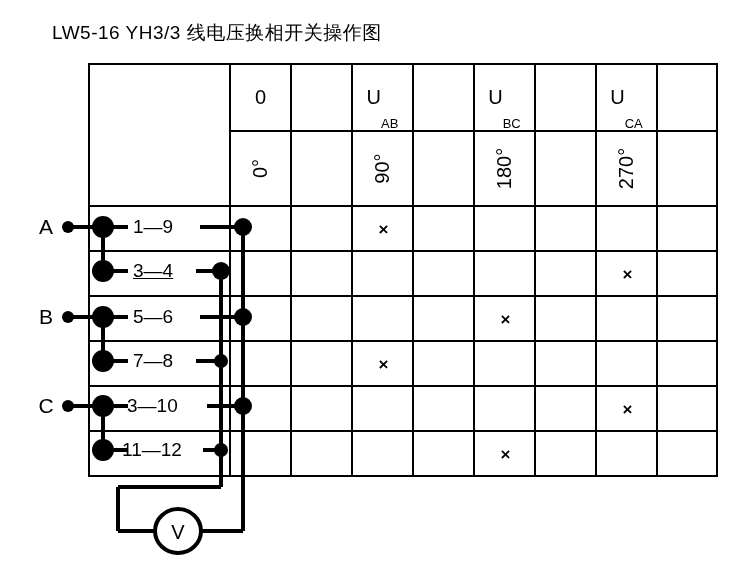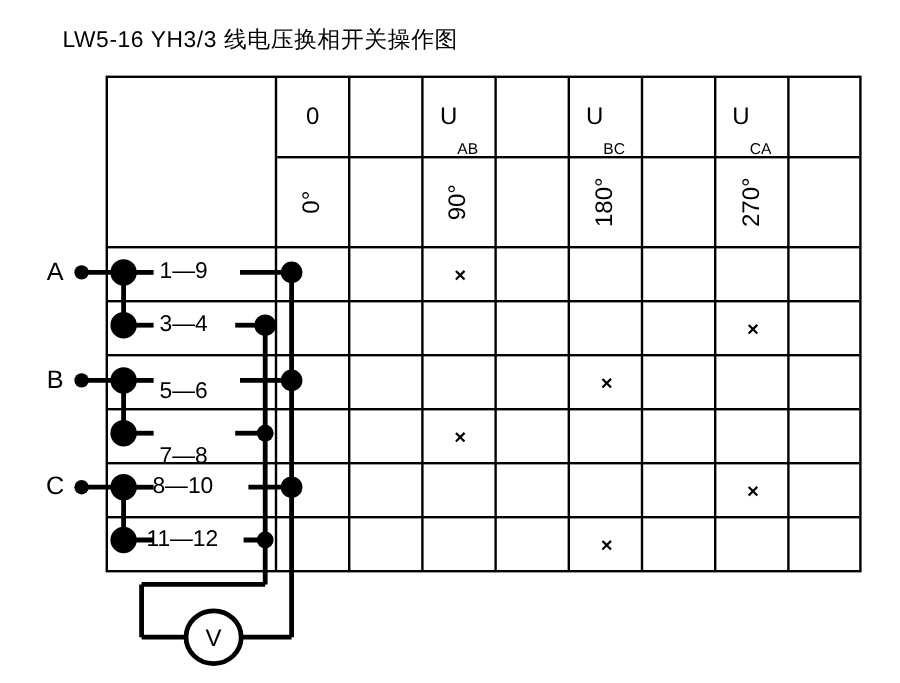--- a/index.html
+++ b/index.html
@@ -279,19 +279,19 @@
   <circle cx="221" cy="450" r="7" fill="#000"></circle>
 
   <ellipse cx="178" cy="531" rx="23" ry="22" fill="#fff" stroke="#000" stroke-width="4"></ellipse>
 </svg>
 
 <div class="phase-label" style="left:36px;top:215px;">A</div>
 <div class="phase-label" style="left:36px;top:305px;">B</div>
 <div class="phase-label" style="left:36px;top:394px;">C</div>
 
 <div class="contact-label" style="left:133px;top:216px;">1—9</div>
-<div class="contact-label" style="left:133px;top:260px;">3—4</div>
-<div class="contact-label" style="left:133px;top:316px;">5—6</div>
-<div class="contact-label" style="left:133px;top:350px;margin-top:20px;">7—8</div>
-<div class="contact-label" style="left:127px;top:395px;">8—10</div>
+<div class="contact-label" style="left:133px;top:260px;text-decoration:underline;">3—4</div>
+<div class="contact-label" style="left:133px;top:306px;">5—6</div>
+<div class="contact-label" style="left:133px;top:350px;">7—8</div>
+<div class="contact-label" style="left:127px;top:395px;">3—10</div>
 <div class="contact-label" style="left:122px;top:439px;">11—12</div>
 
 <div id="meter-letter" style="left:156px;top:521px;">V</div>
 
 </body></html>

